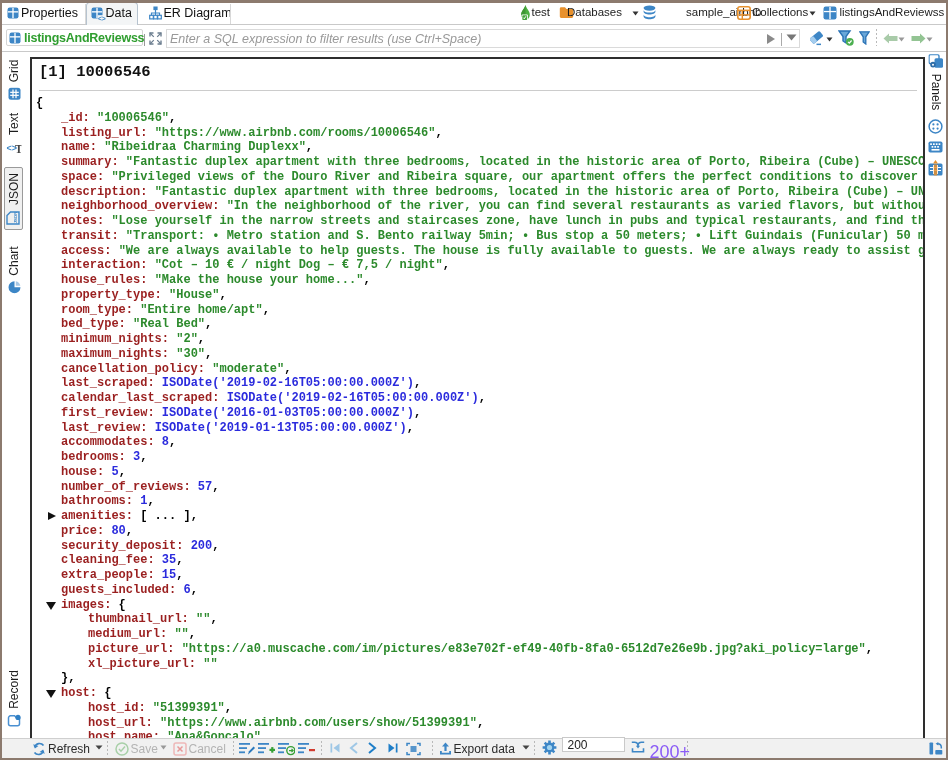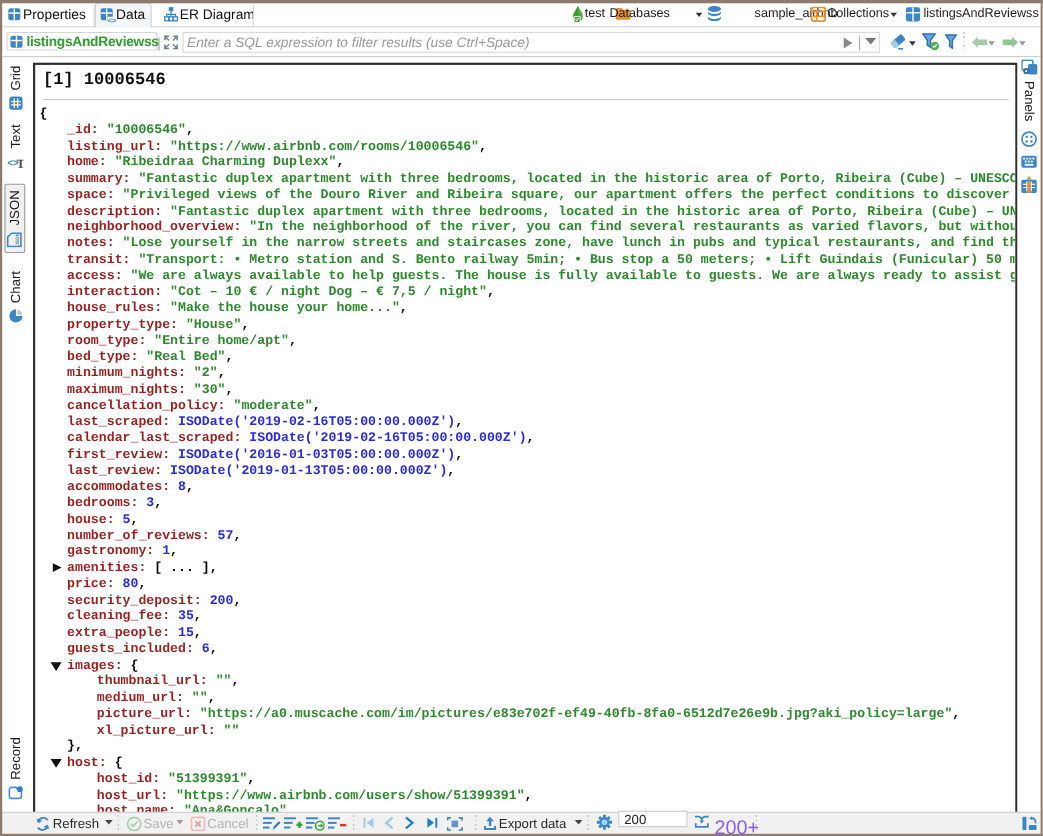--- a/index.html
+++ b/index.html
@@ -67,21 +67,21 @@
       <rect x="2.3" y="10.3" width="4.8" height="4.8" rx="0.8" fill="#45a33a"></rect>
       <path d="M3.3 12.7 L4.3 13.8 L5.9 11.3" stroke="#fff" stroke-width="1" fill="none"></path>
     </svg>
   </div>
 <div class="bc" style="left:531.5px">test</div>
 <div class="abs" style="left:558.5px;top:6.3px">
     <svg width="15" height="13" viewBox="0 0 15 13" style="">
       <path d="M0.8 2.6 a1.4 1.4 0 0 1 1.4-1.4 h3.8 l1.5 1.7 h5.3 a1.4 1.4 0 0 1 1.4 1.4 v6.3 a1.4 1.4 0 0 1-1.4 1.4 h-10.6 a1.4 1.4 0 0 1-1.4-1.4 Z" fill="#e8912d"></path>
     </svg>
   </div>
-<div class="bc" style="left:554px">Databases</div>
+<div class="bc" style="left:567px">Databases</div>
 <div class="abs" style="left:631.5px;top:10.5px">
     <svg width="7" height="5" viewBox="0 0 7 5" style="">
       <path d="M0.5 0.5 L6.5 0.5 L3.5 4.5 Z" fill="#333"></path>
     </svg>
   </div>
 <div class="abs" style="left:642.5px;top:4.5px">
     <svg width="13" height="16" viewBox="0 0 13 16" style="">
       <g fill="#3d86c6">
         <ellipse cx="6.5" cy="3.1" rx="5.9" ry="2.7"></ellipse>
         <path d="M0.6 4.9 c0 1.5 2.6 2.7 5.9 2.7 s5.9-1.2 5.9-2.7 v1.9 c0 1.5-2.6 2.7-5.9 2.7 S0.6 8.3 0.6 6.8 Z"></path>
@@ -249,21 +249,21 @@
       <span>Record</span>
     </div>
   </div>
 <div class="abs" style="left:30px;top:57px;width:895px;height:703px;border:2px solid #2e2e2e;box-sizing:border-box;background:#fff;overflow:hidden;">
     <div class="abs" style="left:7px;top:3.5px;font-family:'Liberation Mono',monospace;font-weight:bold;font-size:15.5px;color:#111;">[1] 10006546</div>
     <div class="abs" style="left:7px;top:30.5px;width:878px;height:1px;background:#ccc;"></div>
     <div class="abs" style="left:2px;top:37.1px;width:1100px;font-family:'Liberation Mono',monospace;font-weight:bold;font-size:12px;line-height:14.75px;color:#000;">
       <div class="jl" style="padding-left:2px">{</div>
 <div class="jl" style="padding-left:27px"><span class="k">_id:</span> <span class="s">"10006546"</span>,</div>
 <div class="jl" style="padding-left:27px"><span class="k">listing_url:</span> <span class="s">"https://www.airbnb.com/rooms/10006546"</span>,</div>
-<div class="jl" style="padding-left:27px"><span class="k">home:</span> <span class="s">"Ribeidraa Charming Duplexx"</span>,</div>
+<div class="jl" style="padding-left:27px"><span class="k">name:</span> <span class="s">"Ribeidraa Charming Duplexx"</span>,</div>
 <div class="jl" style="padding-left:27px"><span class="k">summary:</span> <span class="s">"Fantastic duplex apartment with three bedrooms, located in the historic area of Porto, Ribeira (Cube) – UNESCO World Heritage Site. Centenary building fully rehabilitated, without losing their original character."</span>,</div>
 <div class="jl" style="padding-left:27px"><span class="k">space:</span> <span class="s">"Privileged views of the Douro River and Ribeira square, our apartment offers the perfect conditions to discover the history and the charm of Porto."</span>,</div>
 <div class="jl" style="padding-left:27px"><span class="k">description:</span> <span class="s">"Fantastic duplex apartment with three bedrooms, located in the historic area of Porto, Ribeira (Cube) – UNESCO World Heritage Site. Centenary building fully rehabilitated, without losing their original character."</span>,</div>
 <div class="jl" style="padding-left:27px"><span class="k">neighborhood_overview:</span> <span class="s">"In the neighborhood of the river, you can find several restaurants as varied flavors, but without forgetting the typical Portuguese gastronomy."</span>,</div>
 <div class="jl" style="padding-left:27px"><span class="k">notes:</span> <span class="s">"Lose yourself in the narrow streets and staircases zone, have lunch in pubs and typical restaurants, and find the renowned port wine cellars."</span>,</div>
 <div class="jl" style="padding-left:27px"><span class="k">transit:</span> <span class="s">"Transport: • Metro station and S. Bento railway 5min; • Bus stop a 50 meters; • Lift Guindais (Funicular) 50 meters; • Save time and money."</span>,</div>
 <div class="jl" style="padding-left:27px"><span class="k">access:</span> <span class="s">"We are always available to help guests. The house is fully available to guests. We are always ready to assist guests during their stay."</span>,</div>
 <div class="jl" style="padding-left:27px"><span class="k">interaction:</span> <span class="s">"Cot – 10 € / night Dog – € 7,5 / night"</span>,</div>
 <div class="jl" style="padding-left:27px"><span class="k">house_rules:</span> <span class="s">"Make the house your home..."</span>,</div>
 <div class="jl" style="padding-left:27px"><span class="k">property_type:</span> <span class="s">"House"</span>,</div>
@@ -273,21 +273,21 @@
 <div class="jl" style="padding-left:27px"><span class="k">maximum_nights:</span> <span class="s">"30"</span>,</div>
 <div class="jl" style="padding-left:27px"><span class="k">cancellation_policy:</span> <span class="s">"moderate"</span>,</div>
 <div class="jl" style="padding-left:27px"><span class="k">last_scraped:</span> <span class="n">ISODate('2019-02-16T05:00:00.000Z')</span>,</div>
 <div class="jl" style="padding-left:27px"><span class="k">calendar_last_scraped:</span> <span class="n">ISODate('2019-02-16T05:00:00.000Z')</span>,</div>
 <div class="jl" style="padding-left:27px"><span class="k">first_review:</span> <span class="n">ISODate('2016-01-03T05:00:00.000Z')</span>,</div>
 <div class="jl" style="padding-left:27px"><span class="k">last_review:</span> <span class="n">ISODate('2019-01-13T05:00:00.000Z')</span>,</div>
 <div class="jl" style="padding-left:27px"><span class="k">accommodates:</span> <span class="n">8</span>,</div>
 <div class="jl" style="padding-left:27px"><span class="k">bedrooms:</span> <span class="n">3</span>,</div>
 <div class="jl" style="padding-left:27px"><span class="k">house:</span> <span class="n">5</span>,</div>
 <div class="jl" style="padding-left:27px"><span class="k">number_of_reviews:</span> <span class="n">57</span>,</div>
-<div class="jl" style="padding-left:27px"><span class="k">gastronomy:</span> <span class="n">1</span>,</div>
+<div class="jl" style="padding-left:27px"><span class="k">bathrooms:</span> <span class="n">1</span>,</div>
 <div class="jl" style="padding-left:27px"><span class="tri-r"></span><span class="k">amenities:</span> [ ... ],</div>
 <div class="jl" style="padding-left:27px"><span class="k">price:</span> <span class="n">80</span>,</div>
 <div class="jl" style="padding-left:27px"><span class="k">security_deposit:</span> <span class="n">200</span>,</div>
 <div class="jl" style="padding-left:27px"><span class="k">cleaning_fee:</span> <span class="n">35</span>,</div>
 <div class="jl" style="padding-left:27px"><span class="k">extra_people:</span> <span class="n">15</span>,</div>
 <div class="jl" style="padding-left:27px"><span class="k">guests_included:</span> <span class="n">6</span>,</div>
 <div class="jl" style="padding-left:27px"><span class="tri-d"></span><span class="k">images:</span> {</div>
 <div class="jl" style="padding-left:54px"><span class="k">thumbnail_url:</span> <span class="s">""</span>,</div>
 <div class="jl" style="padding-left:54px"><span class="k">medium_url:</span> <span class="s">""</span>,</div>
 <div class="jl" style="padding-left:54px"><span class="k">picture_url:</span> <span class="s">"https://a0.muscache.com/im/pictures/e83e702f-ef49-40fb-8fa0-6512d7e26e9b.jpg?aki_policy=large"</span>,</div>

